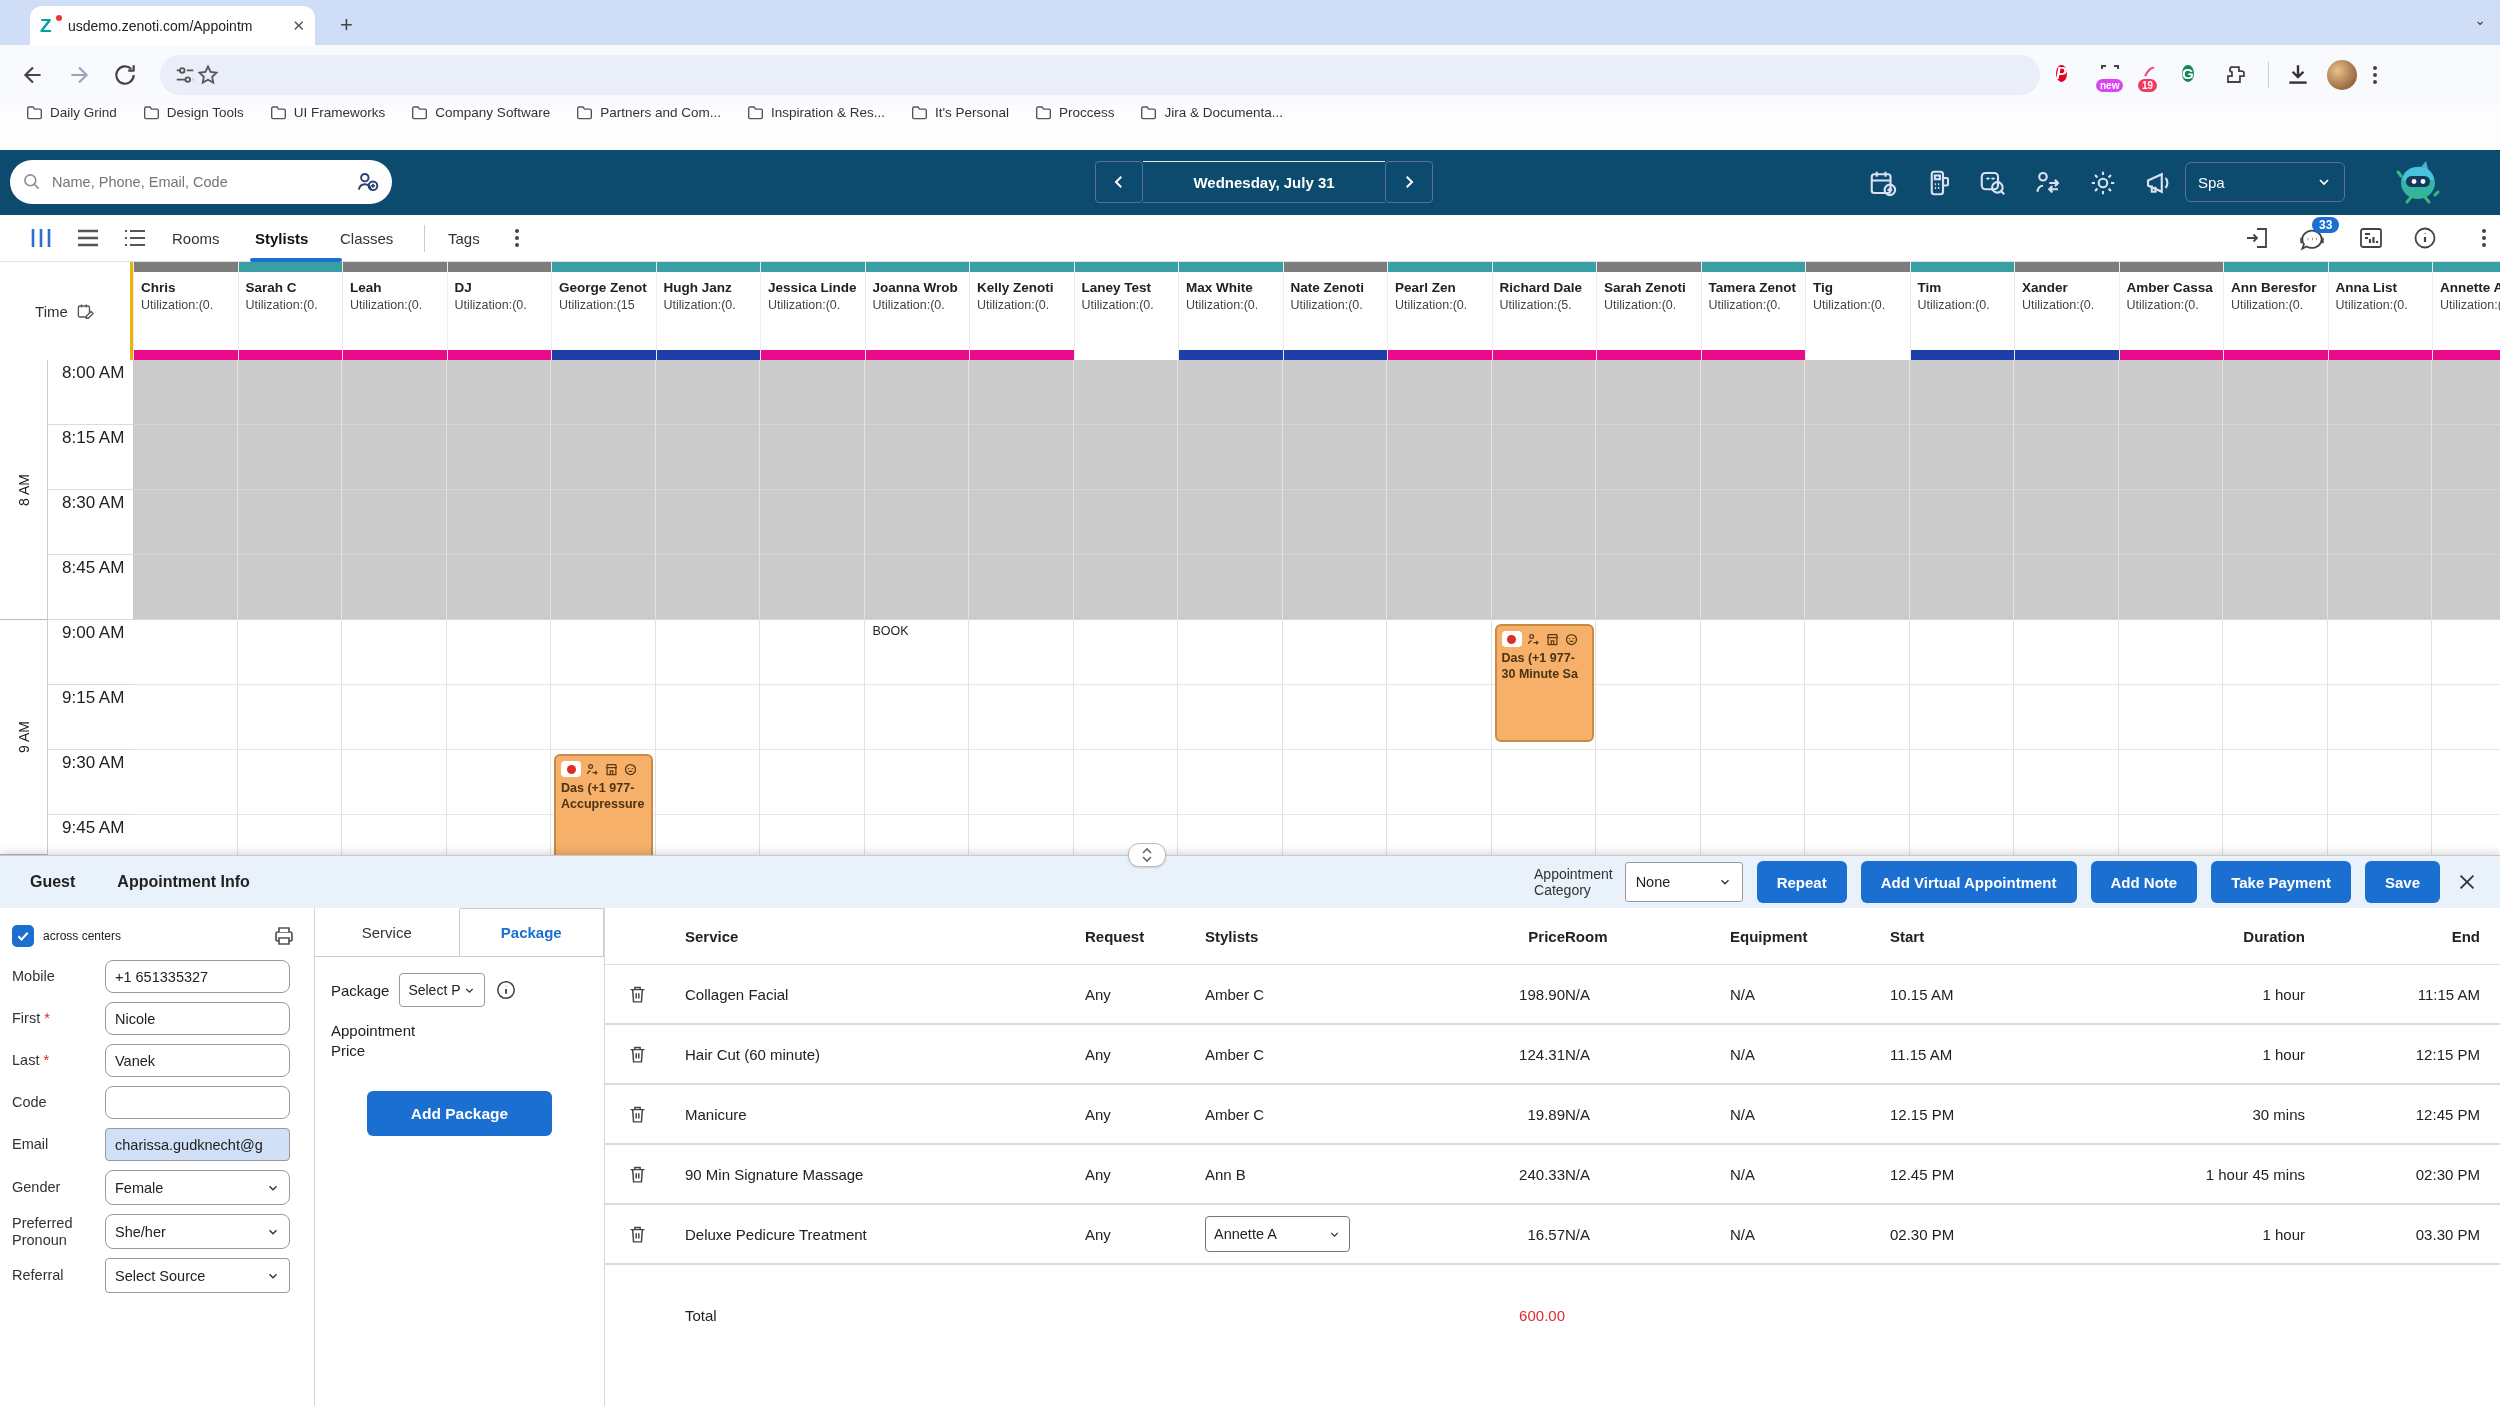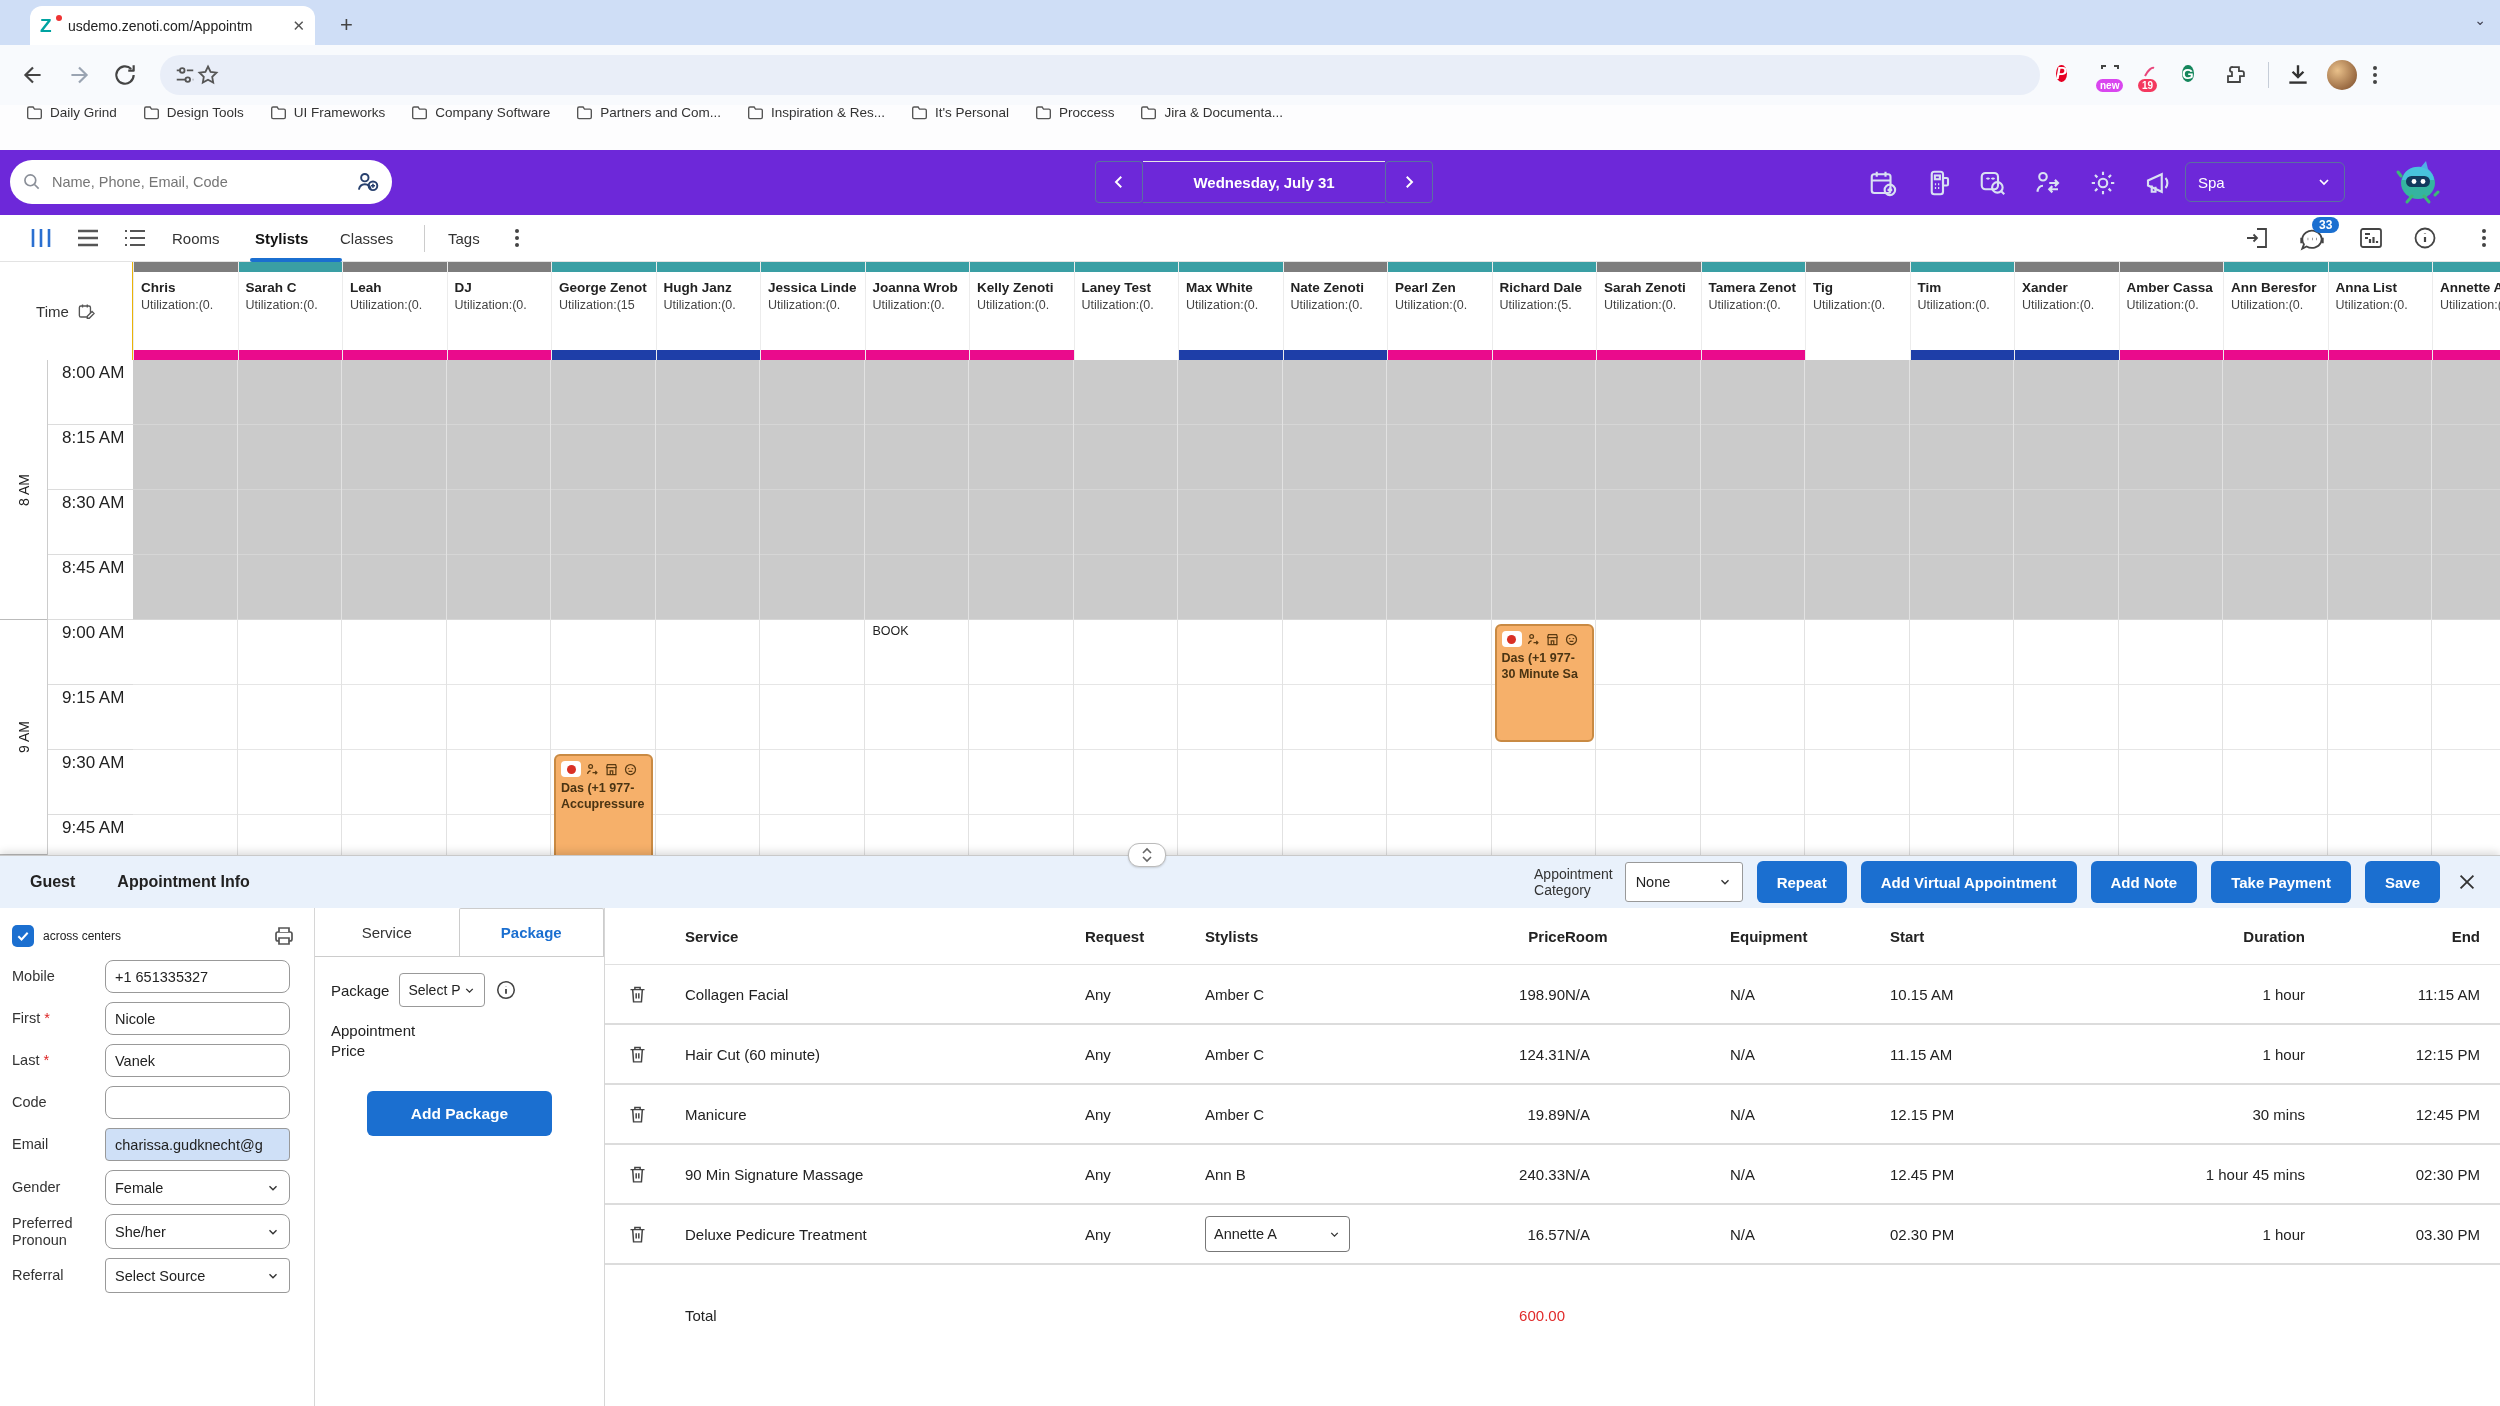--- a/index.html
+++ b/index.html
@@ -25,40 +25,40 @@
   .pin{background:#e60023;border-radius:50%;width:24px;height:24px;color:#fff;font-weight:bold;font-size:16px;text-align:center;line-height:24px;font-style:italic;}
   .gram{background:#15865c;border-radius:50%;width:24px;height:24px;color:#fff;font-weight:bold;font-size:15px;text-align:center;line-height:24px;}
   .chrome-div{width:1px;height:26px;background:#c6cdd8;margin-left:18px;}
   .avatar{width:30px;height:30px;border-radius:50%;margin-left:16px;background:radial-gradient(circle at 35% 35%,#e9c08a,#9a6b43 70%,#6b4a2d);}
   .kebab{display:flex;flex-direction:column;gap:3px;margin-left:16px;margin-right:14px;}
   .kebab i{width:4px;height:4px;border-radius:50%;background:#444;}
   .bookmarks{position:absolute;left:0;top:105px;width:2500px;height:45px;background:#fdfdfe;display:flex;align-items:flex-start;}
   .bm{display:flex;align-items:center;margin-left:26px;gap:7px;}
   .bm span{font-size:13.5px;color:#333;white-space:nowrap;}
   
-  .navbar{position:absolute;left:0;top:150px;width:2500px;height:77px;background:#6d28d9;}
+  .navbar{position:absolute;left:0;top:150px;width:2500px;height:77px;background:#0c4a6e;}
   .searchpill{position:absolute;left:10px;top:10px;width:382px;height:44px;background:#fff;border-radius:22px;display:flex;align-items:center;padding:0 12px;box-sizing:border-box;}
   .searchpill input{border:none;outline:none;flex:1;font-size:14.5px;color:#333;font-family:"Liberation Sans",sans-serif;margin-left:8px;background:transparent;}
   .datebtn{position:absolute;top:11px;width:48px;height:42px;border:1px solid #5b6fa0;border-radius:4px;display:flex;align-items:center;justify-content:center;box-sizing:border-box;}
   .datelabel{position:absolute;left:1143px;top:11px;width:242px;height:42px;border-top:1px solid #e5e5e5;border-bottom:1px solid #5b6fa0;color:#fff;font-size:15px;font-weight:bold;display:flex;align-items:center;justify-content:center;box-sizing:border-box;text-align:right;}
   .topico{position:absolute;top:18px;width:30px;height:30px;}
   .spasel{position:absolute;left:2185px;top:12px;width:160px;height:40px;border:1px solid #5b6fa0;border-radius:6px;color:#fff;font-size:15px;display:flex;align-items:center;padding:0 12px;box-sizing:border-box;}
   .spasel .sv{flex:1;}
   .mascot{position:absolute;left:2390px;top:8px;width:56px;height:50px;}
   
   .subbar{position:absolute;left:0;top:215px;width:2500px;height:47px;background:#fff;border-bottom:1px solid #e3e3e3;box-sizing:border-box;}
   .viewico{position:absolute;top:11px;width:26px;height:24px;}
   .sub-tab{position:absolute;top:0;height:47px;display:flex;align-items:center;font-size:15px;color:#333;}
   .sub-tab.active{font-weight:bold;color:#111;}
   .stylists-underline{position:absolute;left:250px;top:43px;width:92px;height:4px;background:#1b6fd0;border-radius:2px;}
   .sub-div{position:absolute;left:424px;top:10px;width:1px;height:27px;background:#ccc;}
   .chatbadge{position:absolute;left:14px;top:-10px;background:#1b6fd0;color:#fff;font-size:12px;font-weight:bold;border-radius:9px;padding:1px 7px;}
   
   .calhead{position:absolute;left:0;top:262px;width:2500px;height:98px;display:flex;}
-  .timehead{flex:0 0 133px;display:flex;align-items:center;justify-content:center;gap:8px;font-size:15px;color:#333;border-right:1px solid #eab308;box-sizing:border-box;background:#fff;}
+  .timehead{flex:0 0 133px;display:flex;align-items:center;justify-content:center;gap:8px;font-size:15px;color:#333;border-right:3px solid #eab308;box-sizing:border-box;background:#fff;}
   .shead{flex:0 0 104.5px;box-sizing:border-box;border-left:1px solid #ececec;background:#fff;position:relative;overflow:hidden;}
   .shead .strip-top{height:10px;}
   .shead .nm{font-size:13.5px;font-weight:bold;color:#222;padding:8px 0 3px 7px;white-space:nowrap;overflow:hidden;}
   .shead .ut{font-size:12.5px;color:#444;padding:0 0 0 7px;white-space:nowrap;overflow:hidden;}
   .shead .strip-bot{position:absolute;left:0;right:0;bottom:0;height:10px;}
   .calbody{position:absolute;left:0;top:360px;width:2500px;height:495px;display:flex;overflow:hidden;}
   .hourrail{flex:0 0 48px;border-right:1px solid #ccc;box-sizing:border-box;}
   .hourblk{position:relative;border-bottom:1px solid #bbb;box-sizing:border-box;}
   .hourblk span{position:absolute;top:50%;left:50%;transform:translate(-50%,-50%) rotate(-90deg);font-size:14px;color:#222;white-space:nowrap;}
   .timerail{flex:0 0 85px;box-sizing:border-box;}

